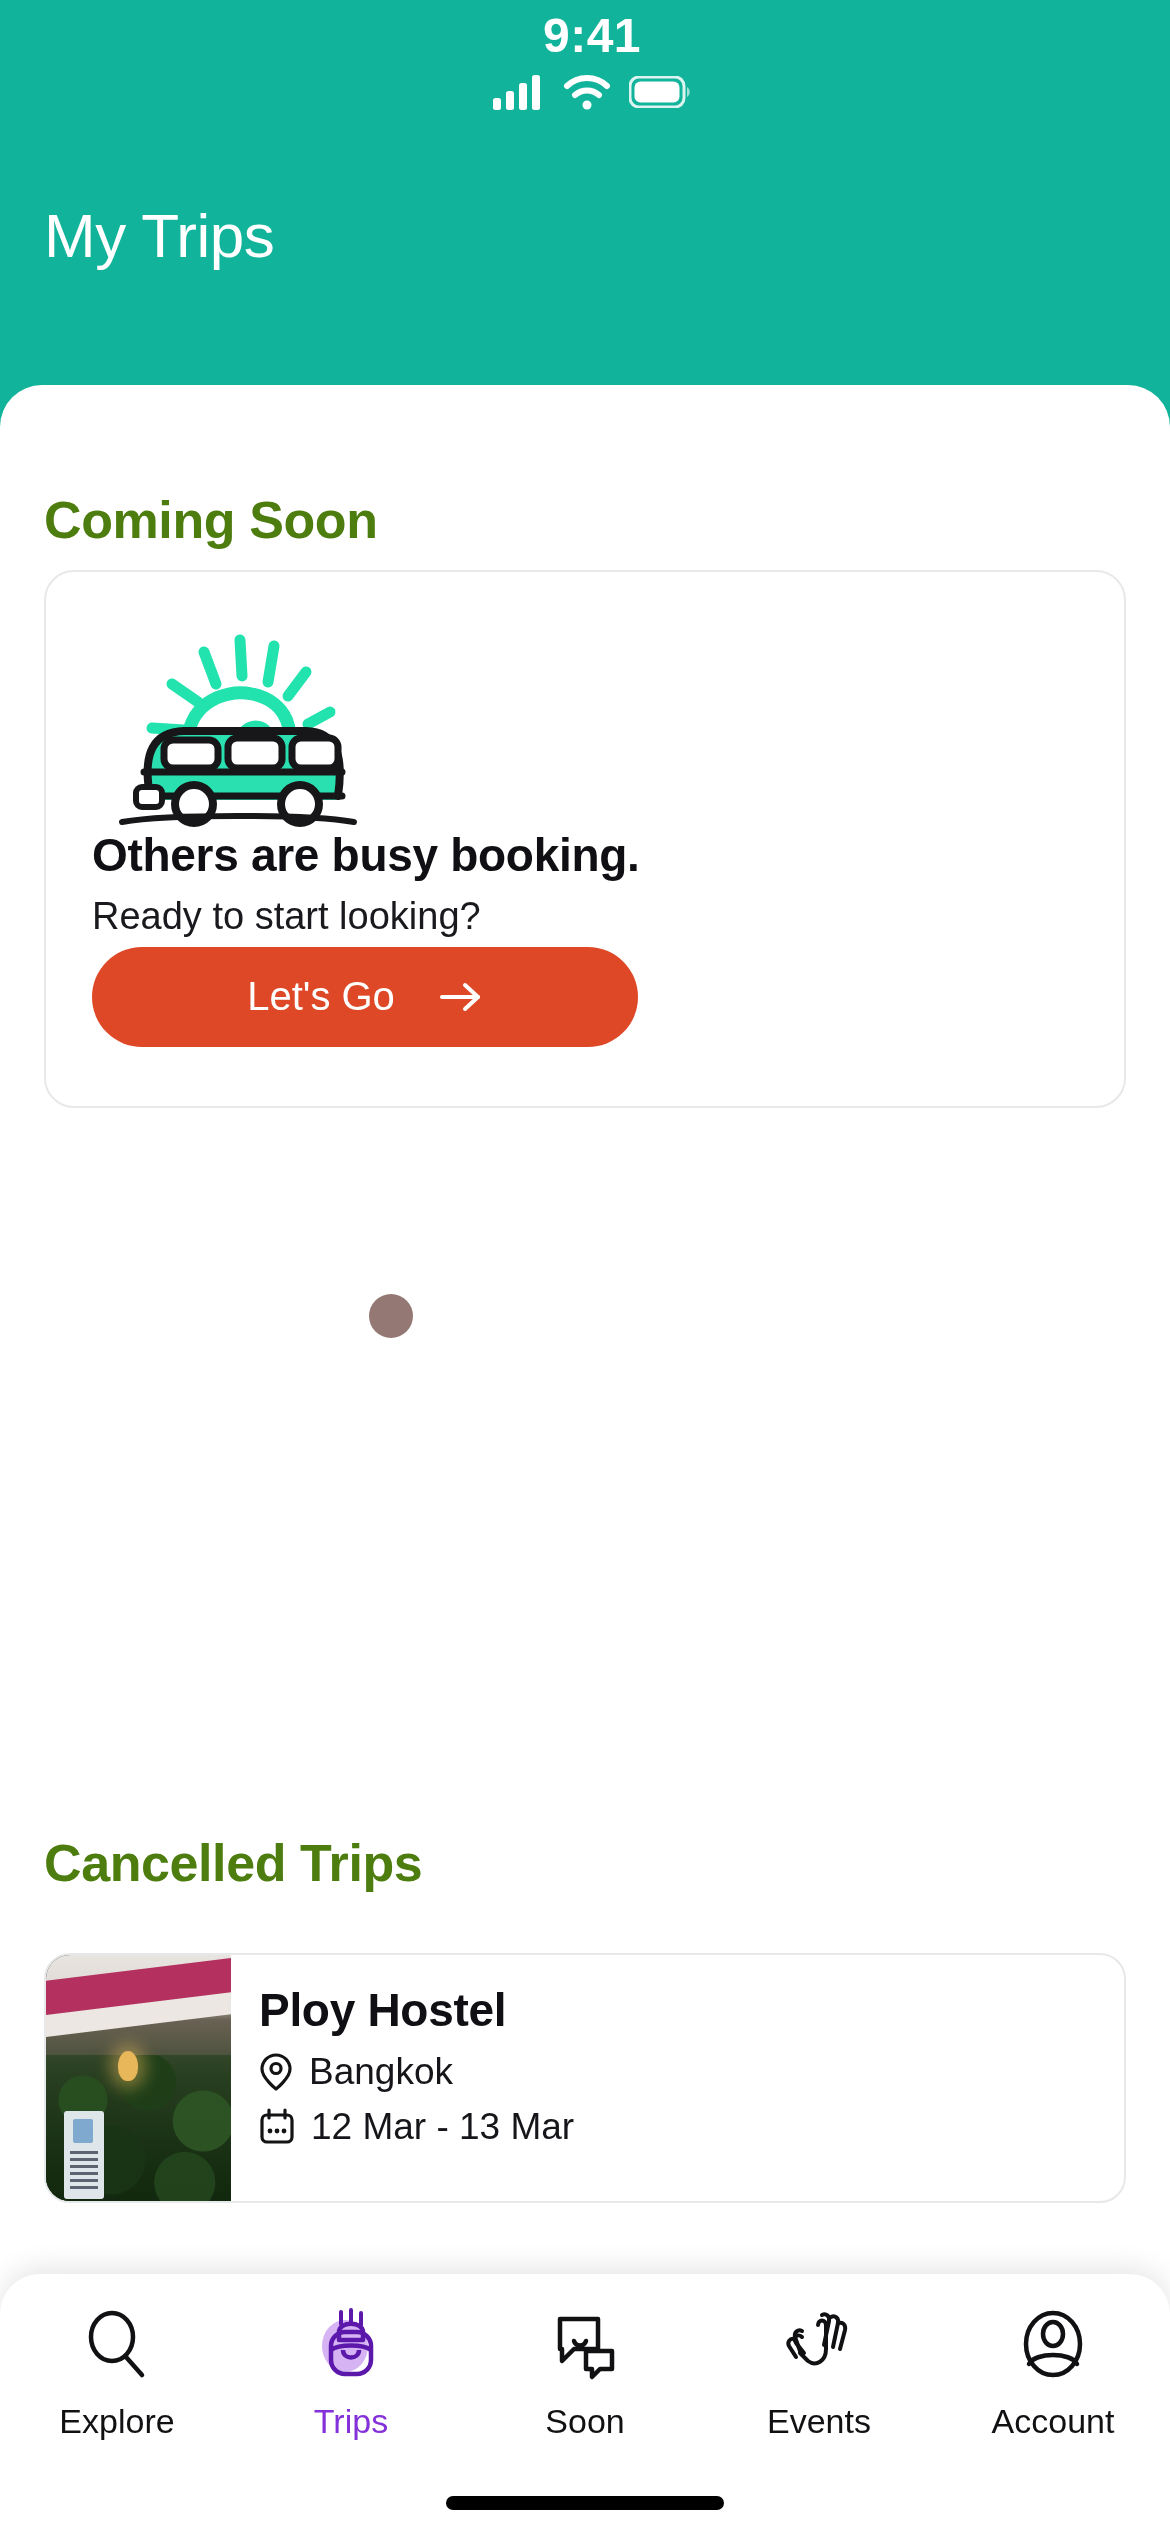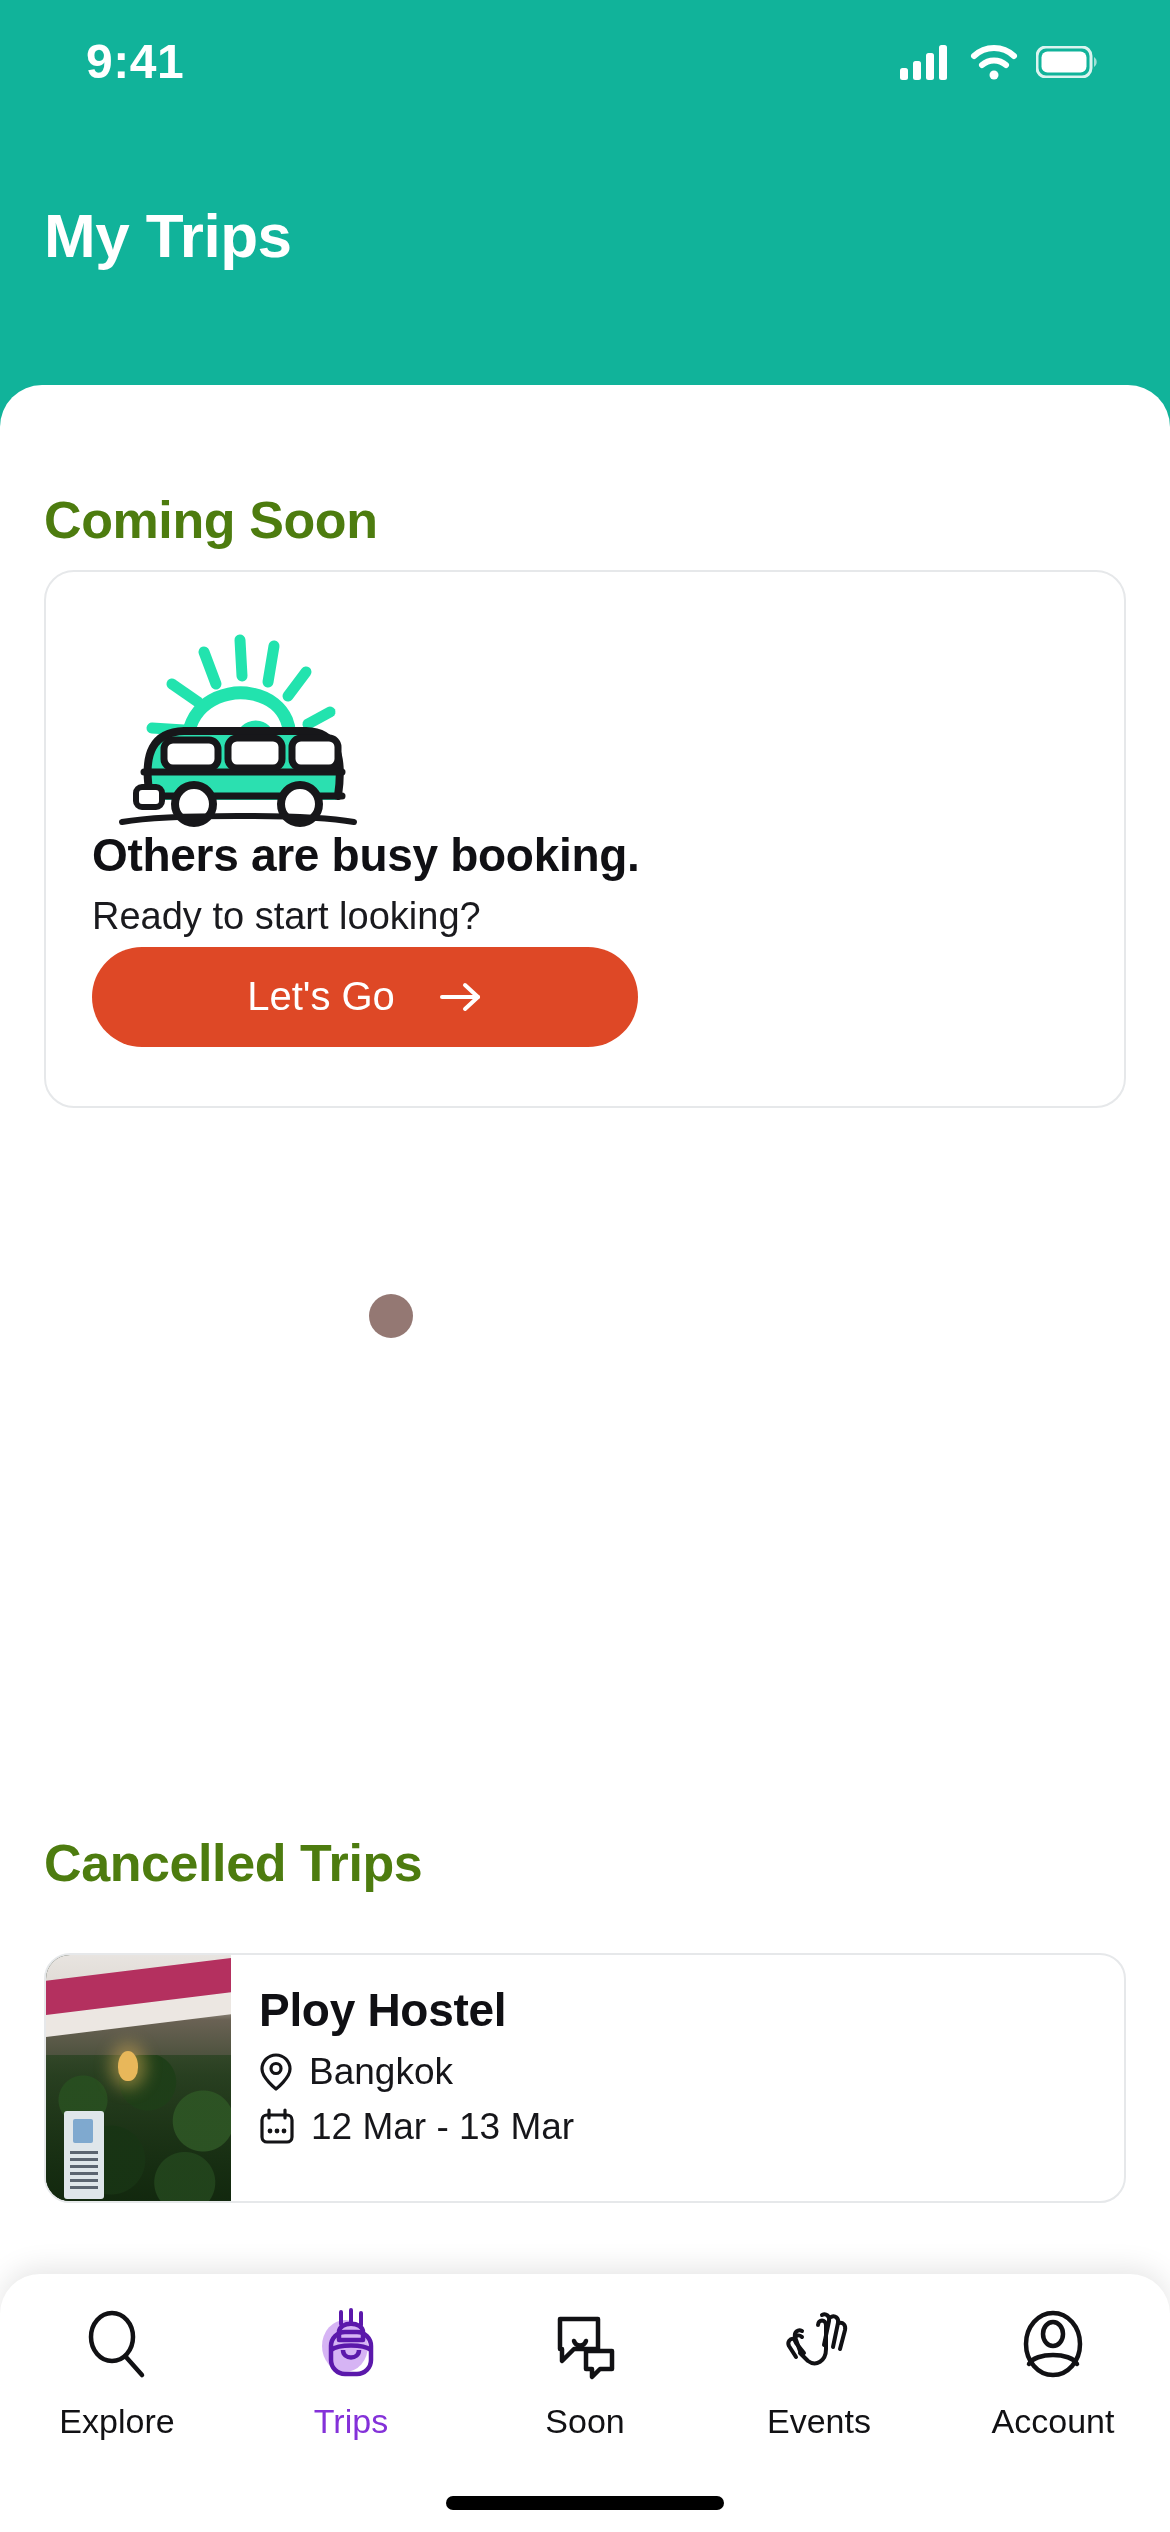--- a/index.html
+++ b/index.html
@@ -23,23 +23,24 @@
     overflow: hidden;
   }
 
   
   .status-bar {
     position: absolute;
     top: 0; left: 0; right: 0;
     height: 110px;
     display: flex;
     align-items: center;
-    justify-content: space-between;
+    justify-content: flex-end;
     padding: 0 72px 0 86px;
     color: #ffffff;
+    flex-direction: column;
   }
   .status-time {
     font-size: 48px;
     font-weight: 700;
     letter-spacing: 0.5px;
     line-height: 1;
     padding-top: 14px;
   }
   .status-icons {
     display: flex;
@@ -52,21 +53,21 @@
   .header {
     position: absolute;
     top: 110px; left: 0; right: 0;
     height: 275px;
   }
   .page-title {
     position: absolute;
     left: 44px;
     top: 90px;
     font-size: 62px;
-    font-weight: 700;
+    font-weight: 400;
     color: #ffffff;
     letter-spacing: -0.5px;
   }
 
   
   .sheet {
     position: absolute;
     top: 385px; left: 0;
     width: 1170px;
     height: 2147px;

